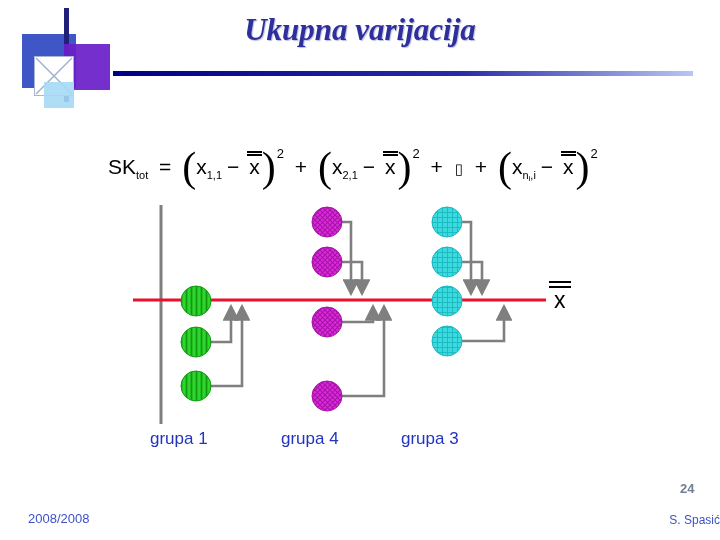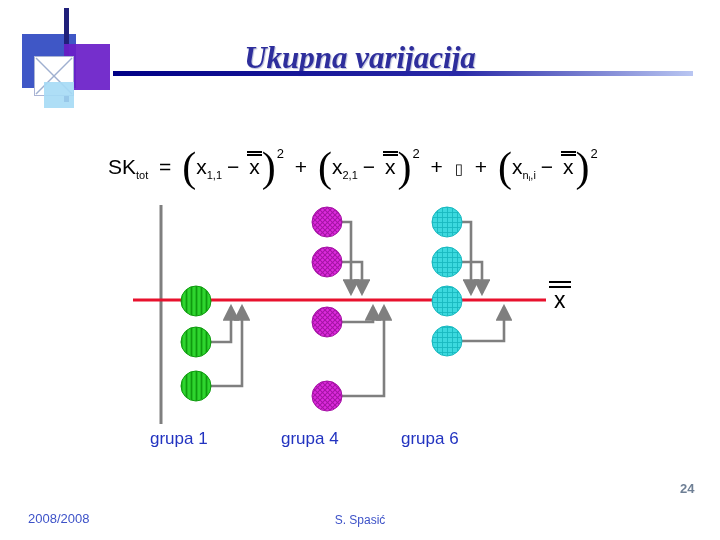--- a/index.html
+++ b/index.html
@@ -3,21 +3,21 @@
 <meta charset="utf-8">
 <style>
   html,body{margin:0;padding:0;}
   body{
     width:720px;height:540px;position:relative;overflow:hidden;
     background:#ffffff;font-family:"Liberation Sans",sans-serif;
   }
 
   
   .title{
-    position:absolute;top:40px;left:0;width:100%;text-align:center;
+    position:absolute;top:12px;left:0;width:100%;text-align:center;
     font-family:"Liberation Serif",serif;font-style:italic;font-weight:bold;
     font-size:31px;color:#2e2e9c;text-shadow:1px 1px 1px #b9bdd9;
   }
   .rule{
     position:absolute;top:71px;left:113px;width:580px;height:5px;
     background:linear-gradient(to right,#000085 0%,#2a2aa8 60%,#b9c6f2 100%);
   }
 
   
   .logo{position:absolute;left:14px;top:4px;width:118px;height:108px;}
@@ -42,21 +42,21 @@
 
   
   #diagram-svg{position:absolute;left:0;top:0;}
   .meanlabel{position:absolute;left:549px;top:281px;font-size:23px;color:#000;}
   .meanlabel .bar{display:inline-block;border-top:7px double #000;padding:0 5px;line-height:1.05;}
   .glabel{position:absolute;top:429px;width:96px;text-align:left;font-size:17px;color:#2233c0;}
   .g1{left:150px;} .g2{left:281px;} .g3{left:401px;}
 
   
   .foot-left{position:absolute;left:28px;top:511px;font-size:13px;color:#3d52c8;}
-  .foot-center{position:absolute;left:0;width:100%;text-align:center;top:513px;font-size:12px;color:#3d52c8;}
+  .foot-center{position:absolute;left:0;width:100%;text-align:right;top:513px;font-size:12px;color:#3d52c8;}
   .page-num{position:absolute;left:680px;top:481px;font-size:13px;color:#6e7f95;font-weight:bold;}
 </style>
 </head>
 <body>
 
 <div class="logo">
   <div class="sq-blue"></div>
   <div class="vbar"></div>
   <div class="sq-purple"></div>
   <div class="sq-white">
@@ -129,17 +129,17 @@
     <circle cx="447" cy="222" r="15" fill="url(#pat2)" stroke="#19b9c0" stroke-width="1"></circle>
     <circle cx="447" cy="262" r="15" fill="url(#pat2)" stroke="#19b9c0" stroke-width="1"></circle>
     <circle cx="447" cy="301" r="15" fill="url(#pat2)" stroke="#19b9c0" stroke-width="1"></circle>
     <circle cx="447" cy="341" r="15" fill="url(#pat2)" stroke="#19b9c0" stroke-width="1"></circle>
   </svg>
 
 <div class="meanlabel"><span class="bar"><span>x</span></span></div>
 
 <div class="glabel g1">grupa 1</div>
 <div class="glabel g2">grupa 4</div>
-<div class="glabel g3">grupa 6</div>
+<div class="glabel g3">grupa 3</div>
 
 <div class="foot-left">2008/2008</div>
 <div class="foot-center">S. Spasić</div>
 <div class="page-num">24</div>
 
 </body></html>

